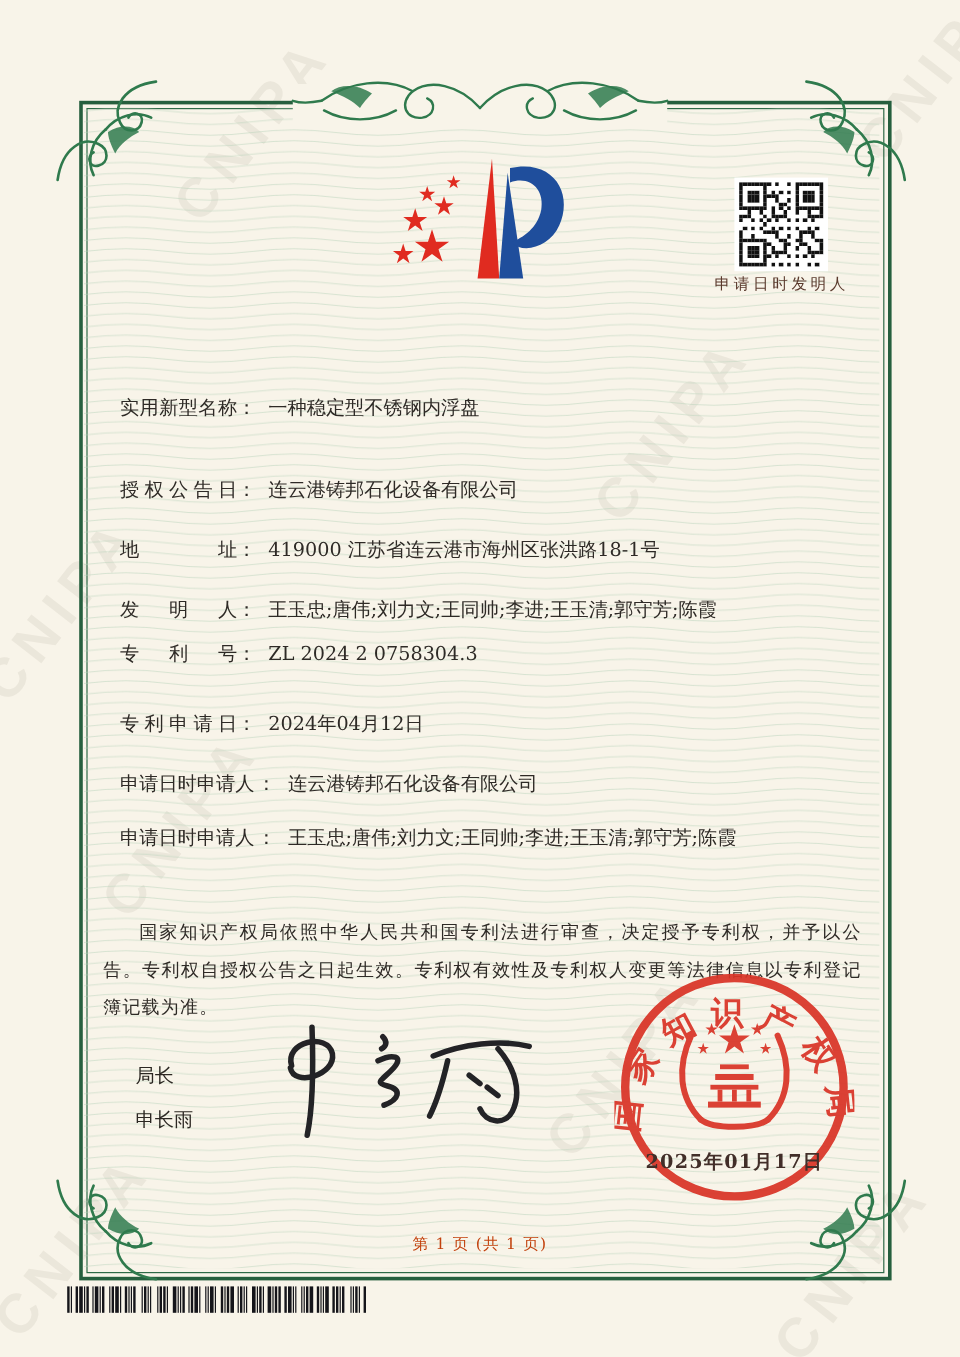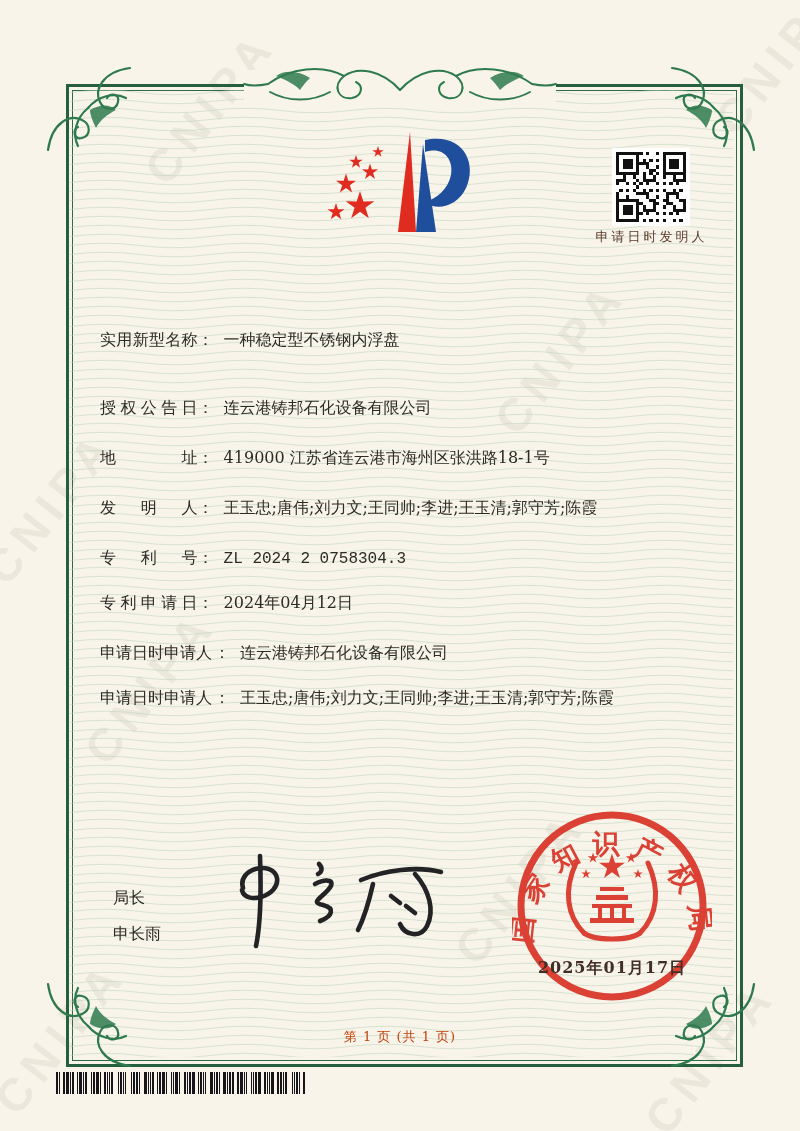--- a/index.html
+++ b/index.html
@@ -37,21 +37,21 @@
       font-size:36px;font-weight:bold;color:#15120f;letter-spacing:7px;}
 
   
   .fields{position:absolute;left:100px;top:330px;width:606px;font-size:16px;color:#2e2a26;}
   .frow{position:absolute;left:0;width:100%;white-space:nowrap;}
   .flabel{display:inline-block;width:6.1em;text-align:justify;text-align-last:justify;vertical-align:top;}
   .flabel.widel{width:auto;text-align:center;text-align-last:left;margin-right:2px;}
   .colon{margin-right:10px;}
   .col2{position:absolute;left:348px;top:0;}
   .r0{top:0;}.r1{top:68px;}.r2{top:118px;}.r3{top:168px;}
-  .r4{top:218px;font-family:Liberation Mono, monospace;}.r5{top:263px;}.r6{top:313px;}.r7{top:358px;}
+  .r4{top:205px;}.r5{top:263px;}.r6{top:313px;}.r7{top:358px;}
 
   
   .bodytext{position:absolute;left:86px;top:762px;width:632px;font-size:15px;
       line-height:31px;color:#2e2a26;text-indent:2em;text-align:justify;letter-spacing:1px;}
 
   
   .signer{position:absolute;left:113px;top:880px;font-size:16px;color:#2b2722;
       font-family:"Liberation Sans",sans-serif;line-height:36px;}
   .sig-script{position:absolute;left:215px;top:848px;}
 
@@ -629,20 +629,21 @@
       <span class="flabel">专利申请日</span><span class="colon">：</span><span>2024年04月12日</span>
     </div>
     <div class="frow r6">
       <span class="flabel widel">申请日时申请人</span><span class="colon">：</span><span>连云港铸邦石化设备有限公司</span>
     </div>
     <div class="frow r7">
       <span class="flabel widel">申请日时申请人</span><span class="colon">：</span><span>王玉忠;唐伟;刘力文;王同帅;李进;王玉清;郭守芳;陈霞</span>
     </div>
   </div>
 
+  <div class="bodytext">国家知识产权局依照中华人民共和国专利法进行审查，决定授予专利权，并予以公告。专利权自授权公告之日起生效。专利权有效性及专利权人变更等法律信息以专利登记簿记载为准。</div>
 
   <div class="signer">
     <div>局长</div>
     <div>申长雨</div>
   </div>
   <svg class="sig-script" width="240" height="110" viewBox="0 0 240 110">
     <g fill="none" stroke="#232326" stroke-width="4.6" stroke-linecap="round" stroke-linejoin="round">
       <path d="M28,40 C22,20 58,12 62,30 C65,48 30,58 27,42"></path>
       <path d="M45,8 C46,36 46,74 41,98"></path>
       <path d="M104,16 C108,20 107,24 103,26"></path>

